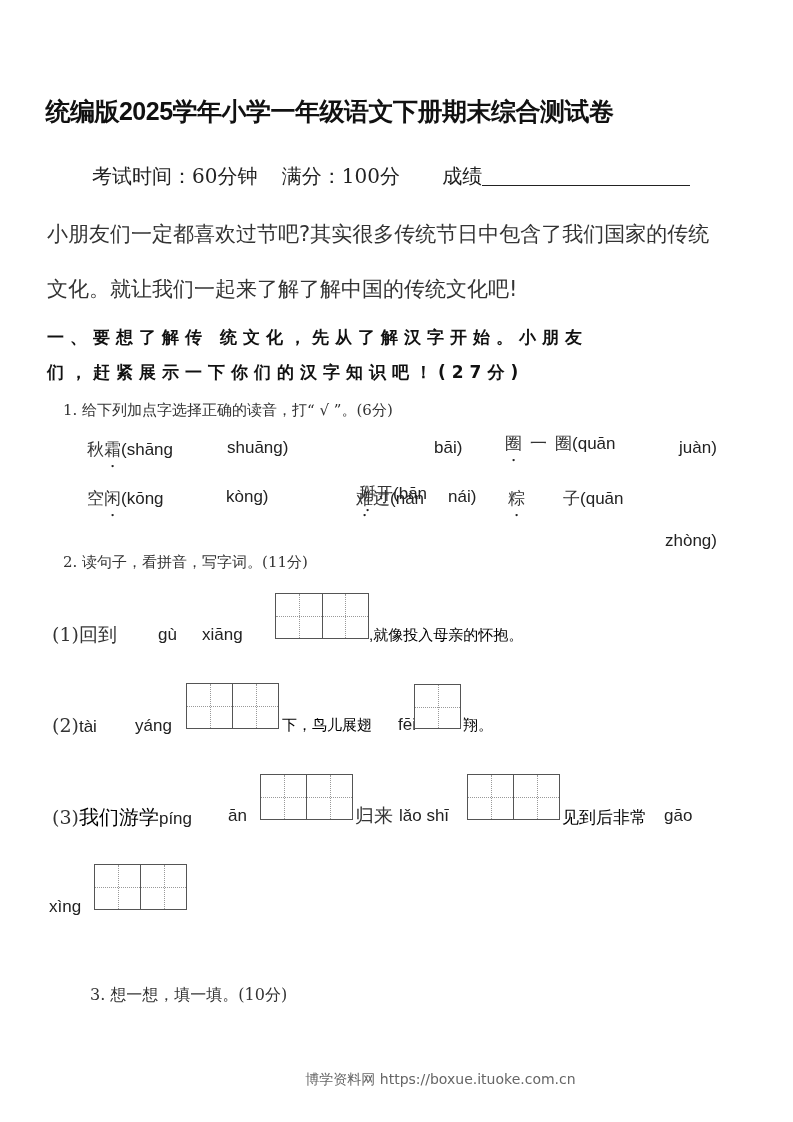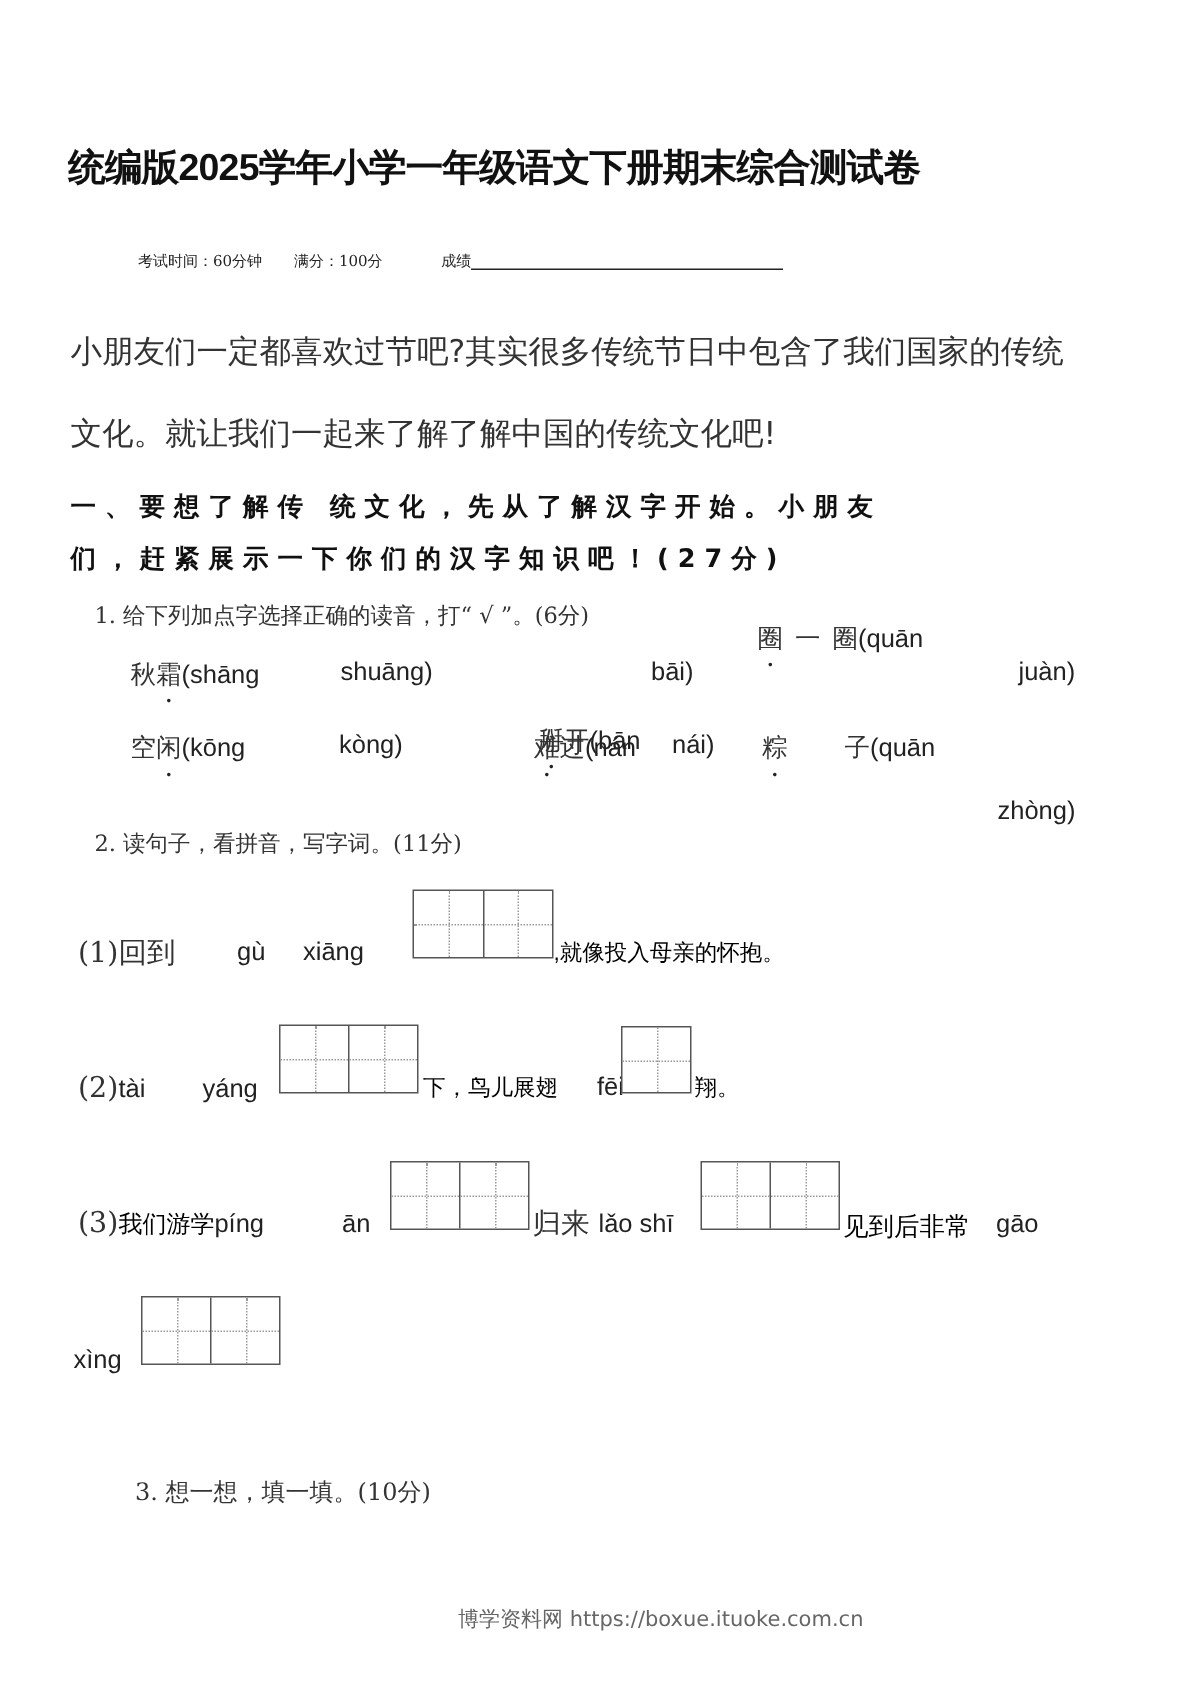--- a/index.html
+++ b/index.html
@@ -1,19 +1,19 @@
 <!DOCTYPE html>
 <html><head>
 <meta charset="utf-8">
 <style>
   html, body { margin: 0; padding: 0; background: #ffffff; }
   body { width: 793px; height: 1122px; position: relative; overflow: hidden; color: #111; }
   .abs { position: absolute; white-space: nowrap; }
   .title { left: 0; width: 659px; top: 95px; text-align: center; font-family: "Liberation Sans", "DejaVu Sans", sans-serif; font-weight: bold; font-size: 25px; letter-spacing: -0.5px; color: #111; }
-  .meta { top: 163px; left: 92px; font-family: "DejaVu Serif", serif; font-size: 10px; color: #222; }
+  .meta { top: 163px; left: 92px; font-family: "DejaVu Serif", serif; font-size: 20px; color: #222; }
   .meta span { display: inline-block; }
   .meta .sep { width: 18px; }
   .meta .underline { display: inline-block; width: 208px; border-bottom: 1px solid #222; height: 16px; vertical-align: -3px; }
   .intro { left: 47px; font-family: "DejaVu Sans", sans-serif; font-size: 21px; color: #333; }
   .sec { left: 47px; font-family: "DejaVu Sans", sans-serif; font-weight: bold; font-size: 17px; color: #111; letter-spacing: 6px; }
   .q { font-family: "DejaVu Serif", serif; font-size: 15px; color: #333; }
   .py { font-family: "Liberation Sans", "DejaVu Sans", sans-serif; font-size: 17px; color: #222; }
   .hz { font-family: "DejaVu Serif", serif; font-size: 17px; color: #333; position: relative; }
   .dot::after { content: "•"; position: absolute; left: 50%; transform: translateX(-50%); bottom: -12px; font-size: 8px; color: #222; }
   .small-cn { font-family: Liberation Sans, sans-serif; font-size: 15px; color: #000000; }
@@ -46,21 +46,21 @@
 <div class="abs" style="top:438px; left:87px;">
   <span class="hz">秋</span><span class="hz dot">霜</span><span class="py">(</span><span class="py">shāng</span>
 </div>
 <div class="abs py" style="top:438px; left:227px;">shuāng)</div>
 
 <div class="abs" style="top:438px; left:359px;margin-top:44px;">
   <span class="hz dot">掰</span><span class="hz">开</span><span class="py">(</span><span class="py">bān</span>
 </div>
 <div class="abs py" style="top:438px; left:434px;">bāi)</div>
 
-<div class="abs" style="top:414px; left:505px;">
+<div class="abs" style="top:432px; left:505px;">
   <span class="hz dot">圈</span><span class="hz" style="margin:0 8px;">一</span><span class="hz">圈</span><span class="py">(</span><span class="py">quān</span>
 </div>
 <div class="abs py" style="top:438px; left:679px;">juàn)</div>
 
 <div class="abs" style="top:487px; left:87px;">
   <span class="hz">空</span><span class="hz dot">闲</span><span class="py">(</span><span class="py">kōng</span>
 </div>
 <div class="abs py" style="top:487px; left:226px;">kòng)</div>
 
 <div class="abs" style="top:487px; left:356px;">
@@ -95,21 +95,21 @@
     <div class="cell"></div>
   </div>
 <div class="abs small-cn" style="top:716px; left:282px;">下，鸟儿展翅</div>
 <div class="abs py" style="top:715px; left:398px;">fēi</div>
 <div class="grid" style="left:414px; top:684px; width:47px; height:45px;">
     <div class="cell"></div>
   </div>
 <div class="abs small-cn" style="top:716px; left:463px;">翔。</div>
 
 <div class="abs" style="top:804px; left:52px;">
-  <span class="hz" style="font-size:19px;">(3)</span><span class="small-cn" style="font-size:16px;">我们游学</span><span class="py">píng</span>
+  <span class="hz" style="font-size:19px;">(3)</span><span class="small-cn" style="font-size:20px;">我们游学</span><span class="py">píng</span>
 </div>
 <div class="abs py" style="top:806px; left:228px;">ān</div>
 <div class="grid" style="left:260px; top:774px; width:93px; height:46px;">
     <div class="cell"></div>
     <div class="cell"></div>
   </div>
 <div class="abs hz" style="top:803px; left:355px; font-size:19px;">归来</div>
 <div class="abs py" style="top:806px; left:399px;">lǎo shī</div>
 <div class="grid" style="left:467px; top:774px; width:93px; height:46px;">
     <div class="cell"></div>

